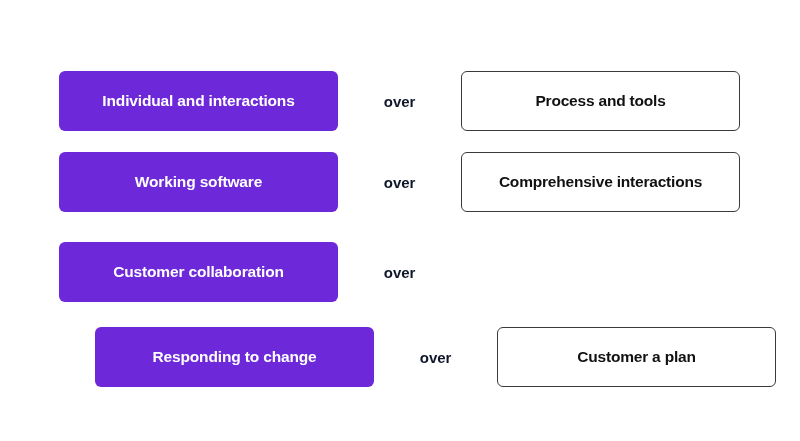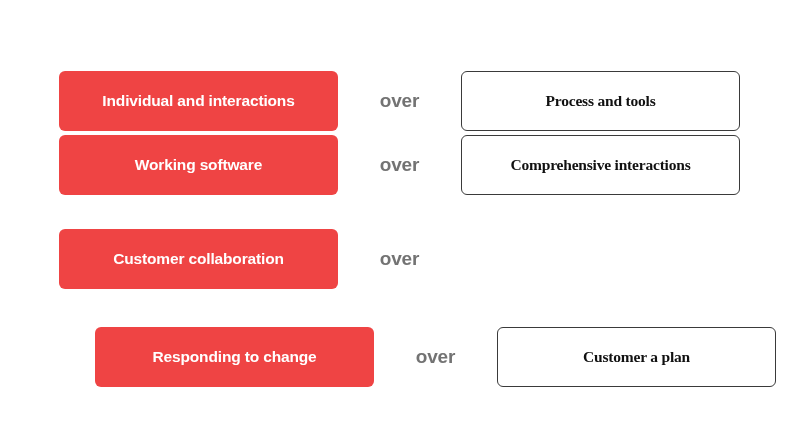--- a/index.html
+++ b/index.html
@@ -24,32 +24,32 @@
   .value-row {
     position: absolute;
     left: 0;
     width: 800px;
     height: 60px;
     display: flex;
     align-items: center;
   }
 
   .row-1 { top: 71px; }
-  .row-2 { top: 135px; }
-  .row-3 { top: 229px; }
+  .row-2 { top: 152px; }
+  .row-3 { top: 242px; }
   .row-4 { top: 327px; margin-left: 36px; }
 
   .pref-card {
     position: absolute;
     left: 59px;
     top: 0;
     width: 279px;
     height: 60px;
     box-sizing: border-box;
-    background: #ef4444;
+    background: #6d28d9;
     border-radius: 6px;
     display: flex;
     align-items: center;
     justify-content: center;
     padding: 0 10px;
   }
 
   .pref-label {
     color: #ffffff;
     font-size: 15.5px;
@@ -62,22 +62,22 @@
 
   .over-label {
     position: absolute;
     left: 338px;
     top: 0;
     width: 123px;
     height: 60px;
     display: flex;
     align-items: center;
     justify-content: center;
-    color: #737373;
-    font-size: 19px;
+    color: #0f172a;
+    font-size: 15px;
     font-weight: 600;
     letter-spacing: -0.1px;
   }
 
   .alt-card {
     position: absolute;
     left: 461px;
     top: 0;
     width: 279px;
     height: 60px;
@@ -92,21 +92,20 @@
   }
 
   .alt-label {
     color: #111111;
     font-size: 15.5px;
     font-weight: bold;
     letter-spacing: -0.2px;
     line-height: 1.1;
     text-align: center;
     white-space: nowrap;
-    font-family: Liberation Serif, serif;
   }
 </style>
 </head>
 <body>
 
 <div id="manifesto-board">
 
   <div class="value-row row-1">
     <div class="pref-card">
       <span class="pref-label">Individual and interactions</span>

